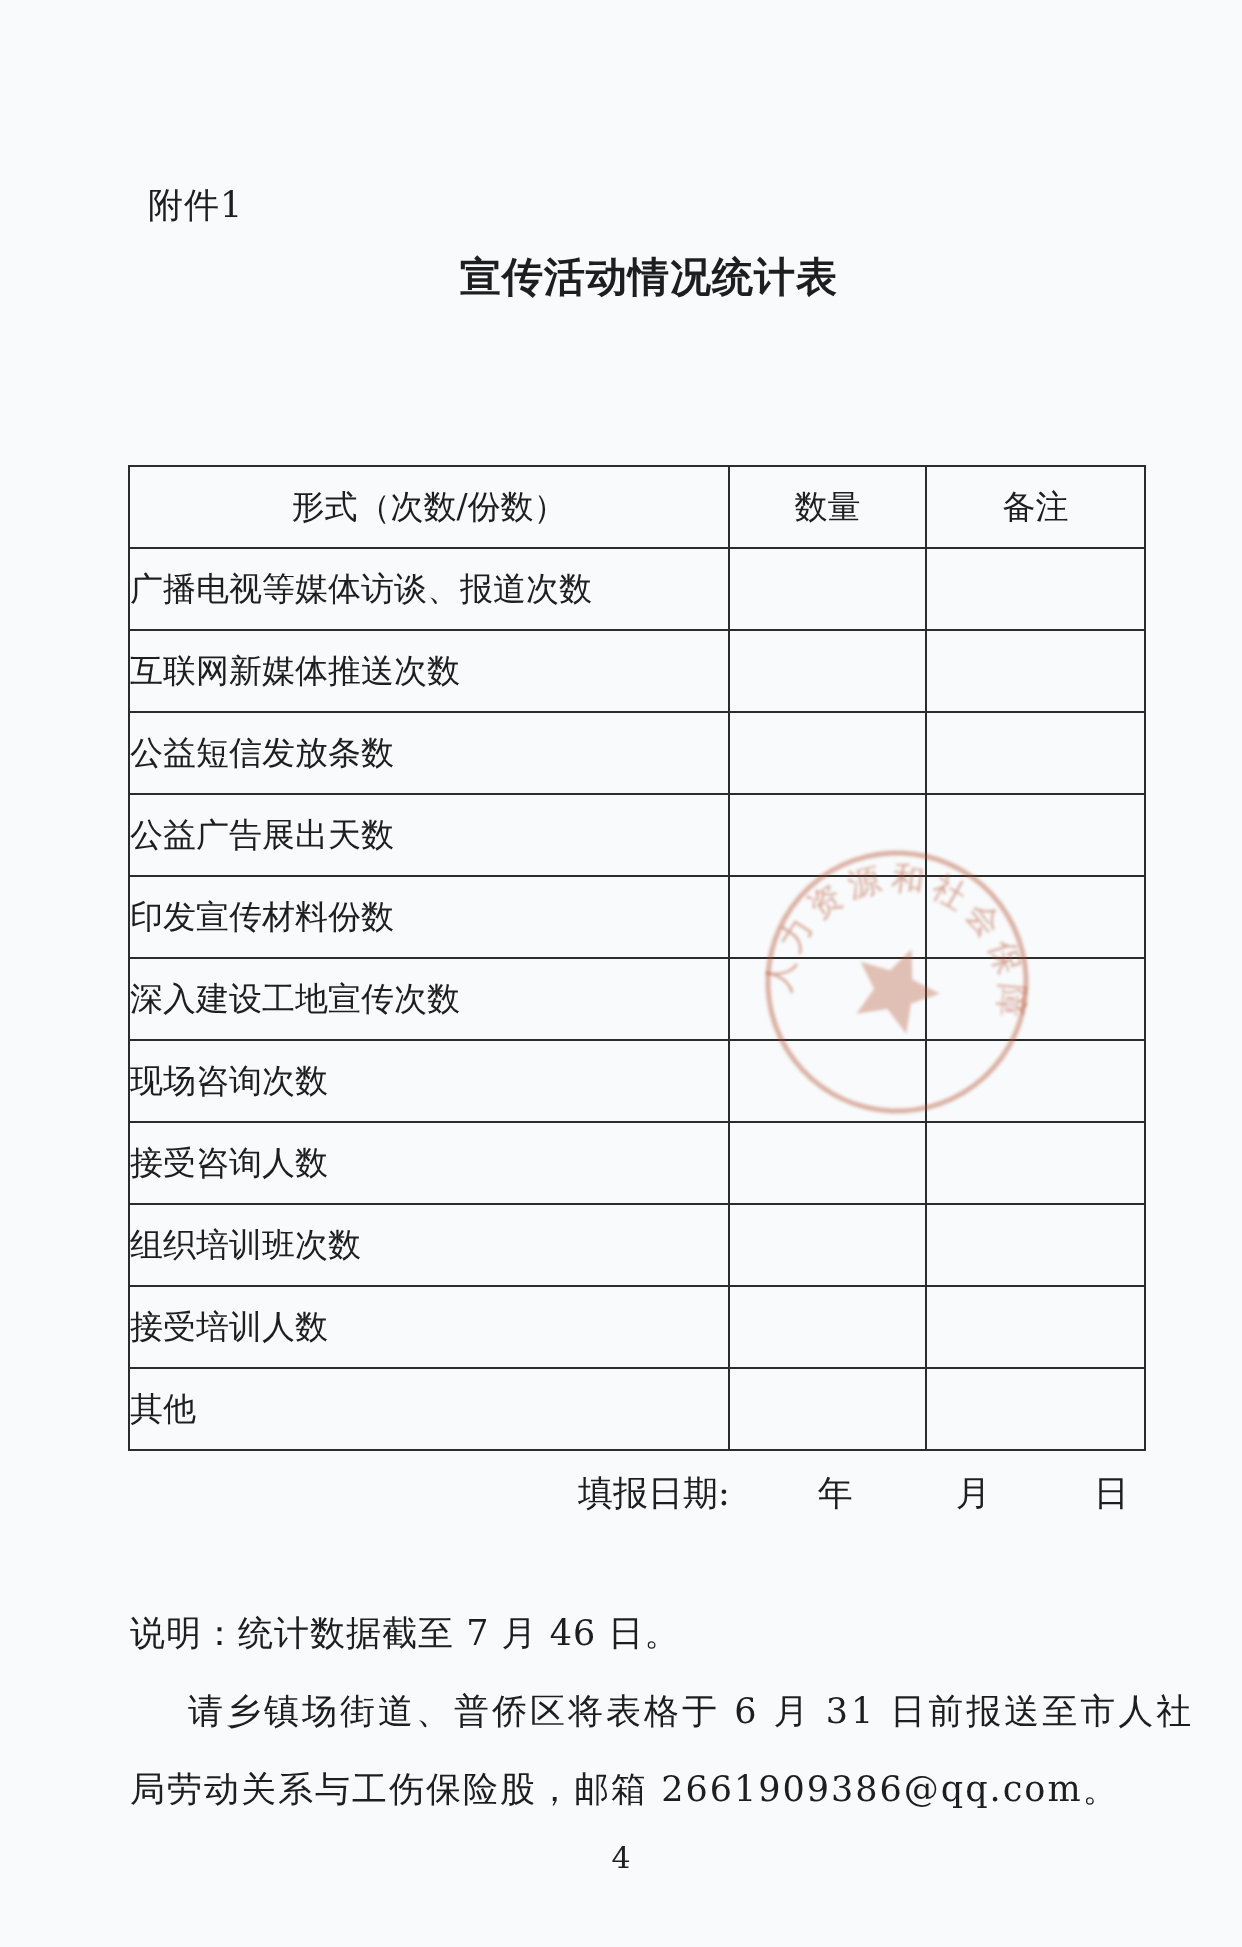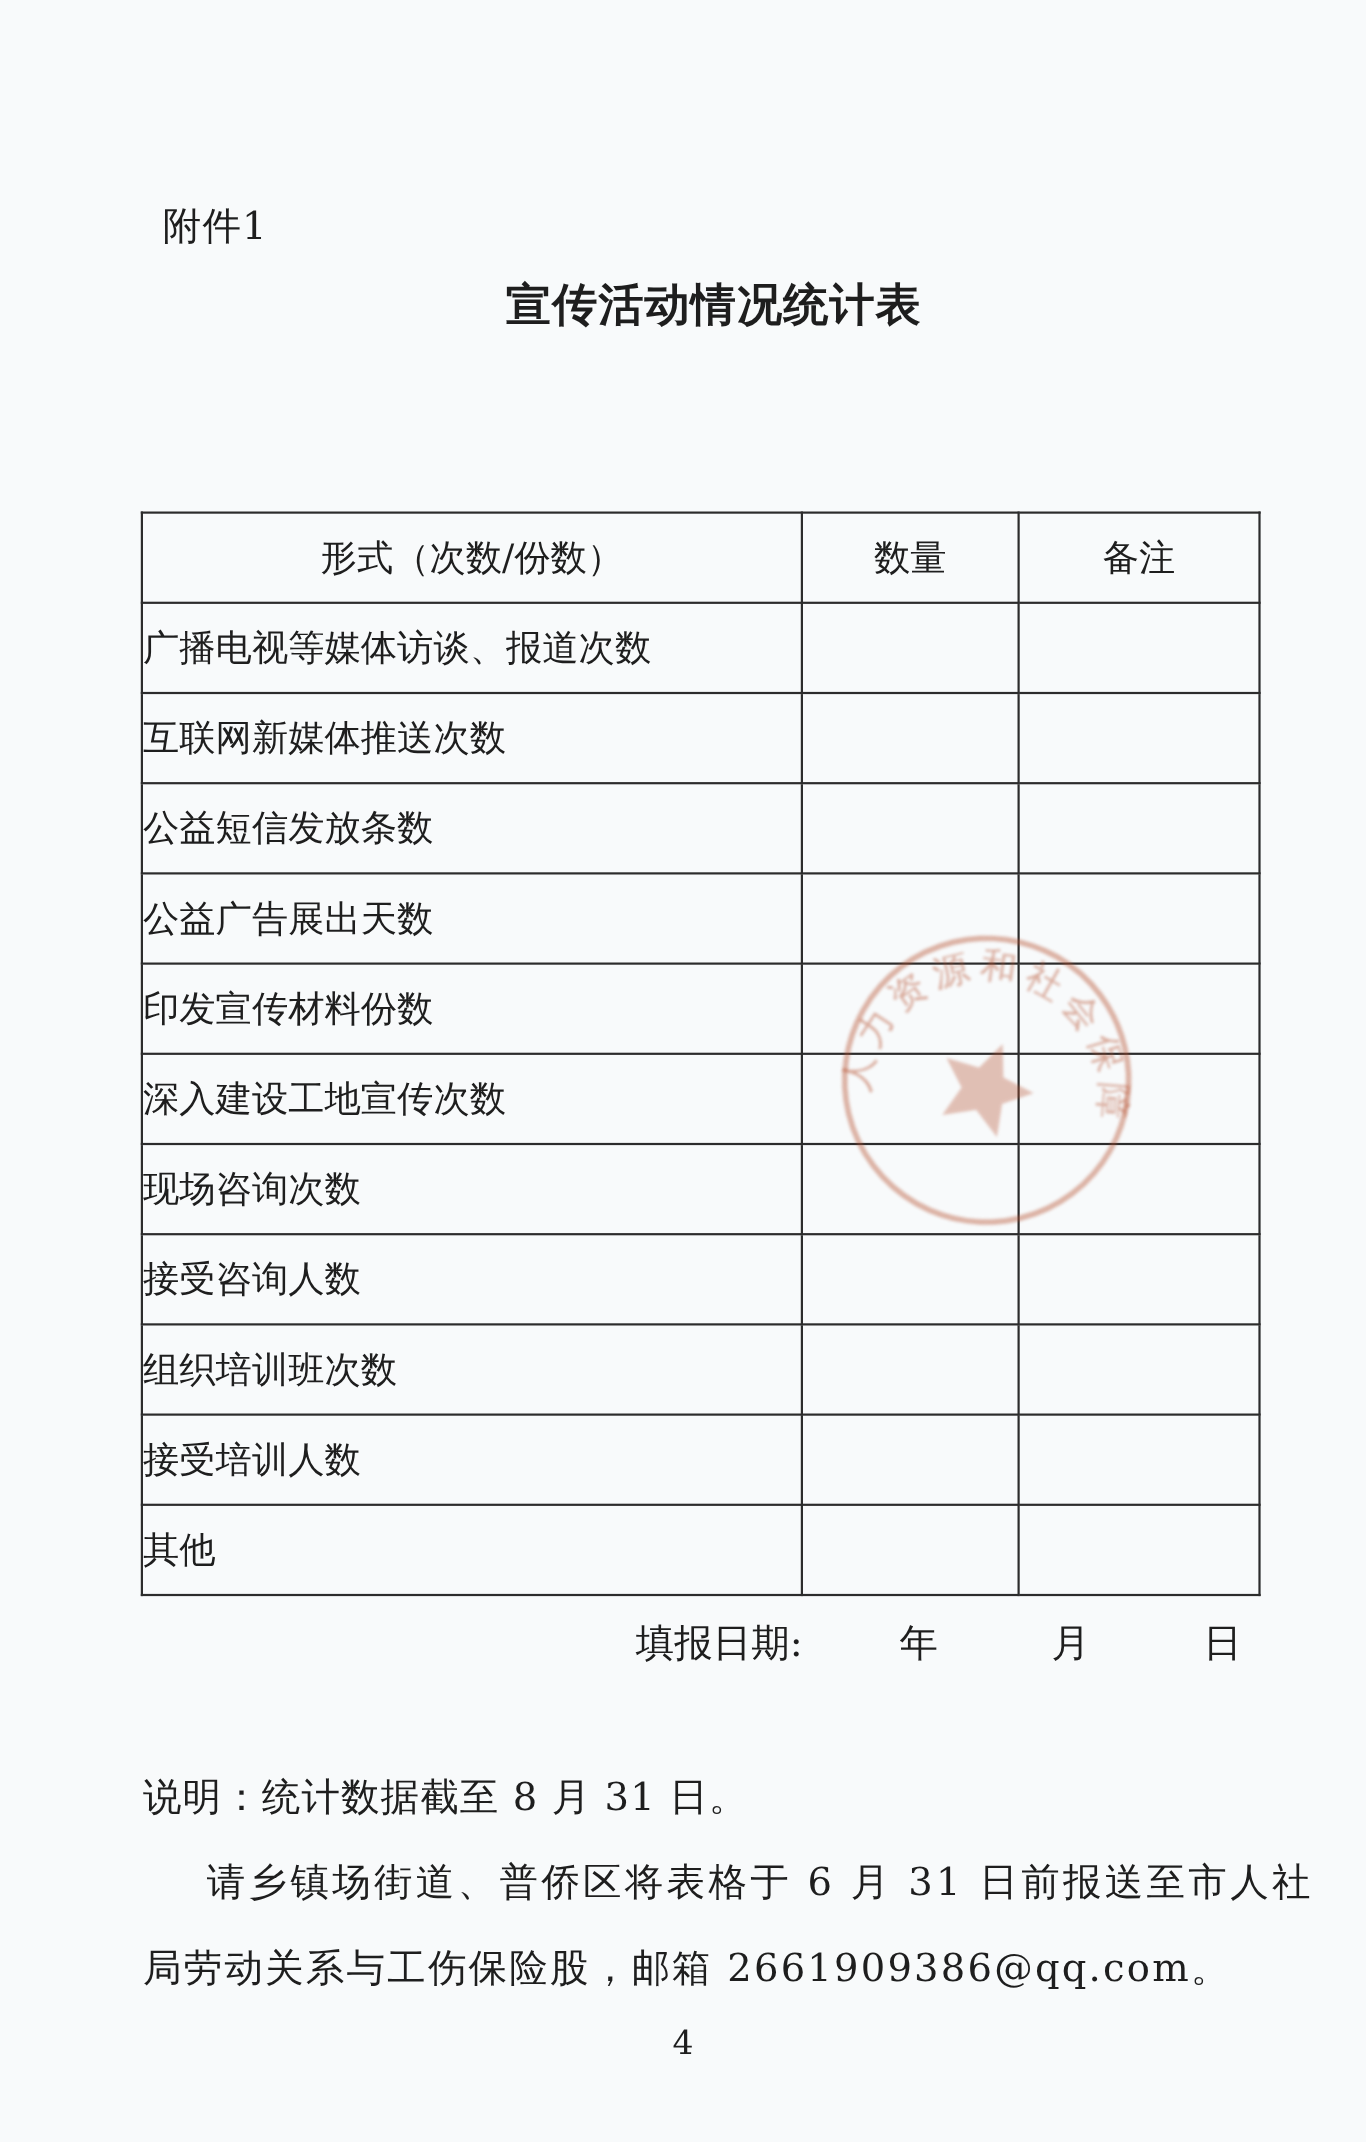--- a/index.html
+++ b/index.html
@@ -189,19 +189,19 @@
       <text font-size="33" fill="#b5502e" opacity="0.48" filter="url(#inkblur)" letter-spacing="7">
         <textPath href="#arcPath" startOffset="4%">人力资源和社会保障局</textPath>
       </text>
     </g>
   </svg>
 
   <div class="date-row">
     <span>填报日期:</span><span class="du-year">年</span><span class="du-month">月</span><span class="du-day">日</span>
   </div>
 
-  <div class="note1">说明：统计数据截至 8 月 31 日。</div>
+  <div class="note1">说明：统计数据截至 7 月 46 日。</div>
   <div class="note2">请乡镇场街道、普侨区将表格于 6 月 31 日前报送至市人社</div>
   <div class="note3">局劳动关系与工伤保险股，邮箱 2661909386@qq.com。</div>
 
   <div class="page-num">4</div>
 
 </div>
 
 </body></html>

